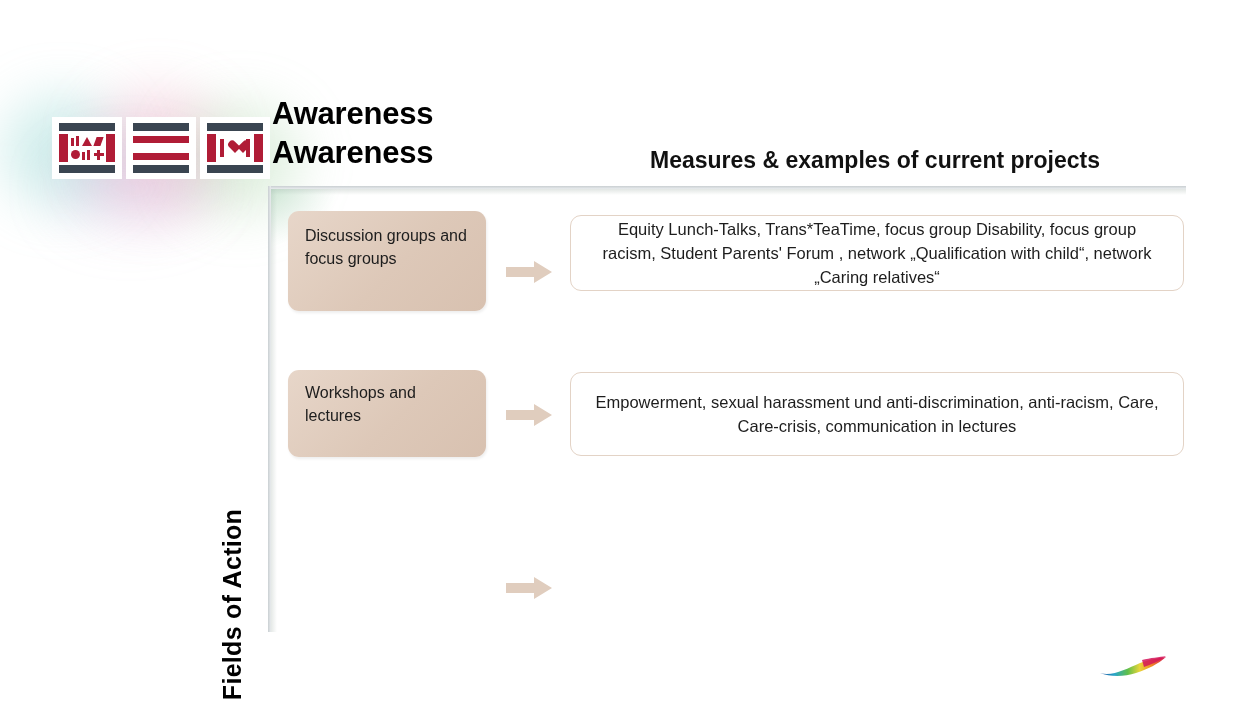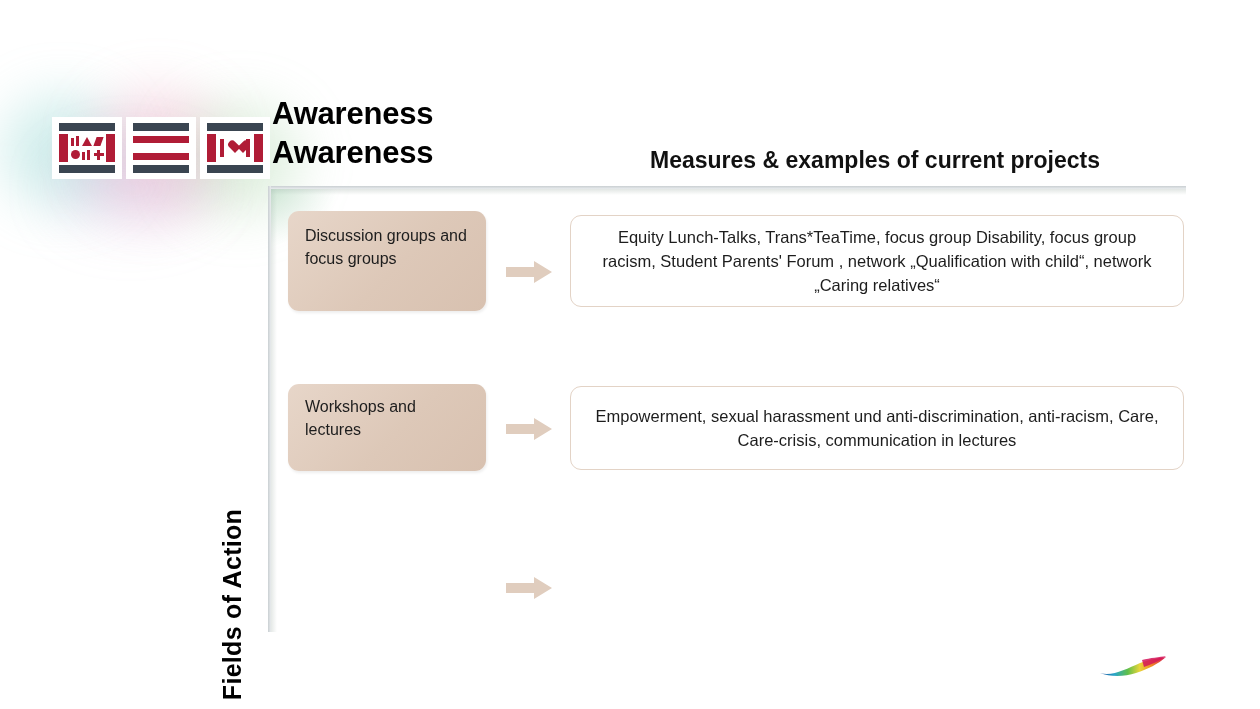--- a/index.html
+++ b/index.html
@@ -189,21 +189,21 @@
     left: 85px;
     top: 300px;
     width: 150px;
     height: 300px;
     z-index: 5;
   }
 
   
   .row { position: absolute; left: 0; width: 1260px; z-index: 4; }
   #row-0 { top: 211px; height: 100px; }
-  #row-1 { top: 384px; height: 87px; }
+  #row-1 { top: 370px; height: 87px; }
   #row-2 { top: 535px; height: 95px; }
 
   .cat-box {
     position: absolute;
     left: 288px;
     width: 198px;
     border-radius: 11px;
     background: linear-gradient(135deg, #e7d6c9 0%, #ddc8b8 55%, #d8c1b0 100%);
     color: #1d1d1d;
     font-size: 16px;
@@ -235,21 +235,21 @@
     background: #ffffff;
     color: #1d1d1d;
     font-size: 16.5px;
     line-height: 1.47;
     text-align: center;
     display: flex;
     align-items: center;
     justify-content: center;
     padding: 10px 22px;
   }
-  #row-0 .detail-box { top: 4px; height: 92px; }
+  #row-0 .detail-box { top: 4px; height: 76px; }
   #row-1 .detail-box { top: 2px; height: 84px; }
   #row-2 .detail-box { top: 0px; height: 96px; }
 
   
   .swoosh {
     position: absolute;
     left: 1098px;
     top: 655px;
     width: 70px;
     height: 26px;

